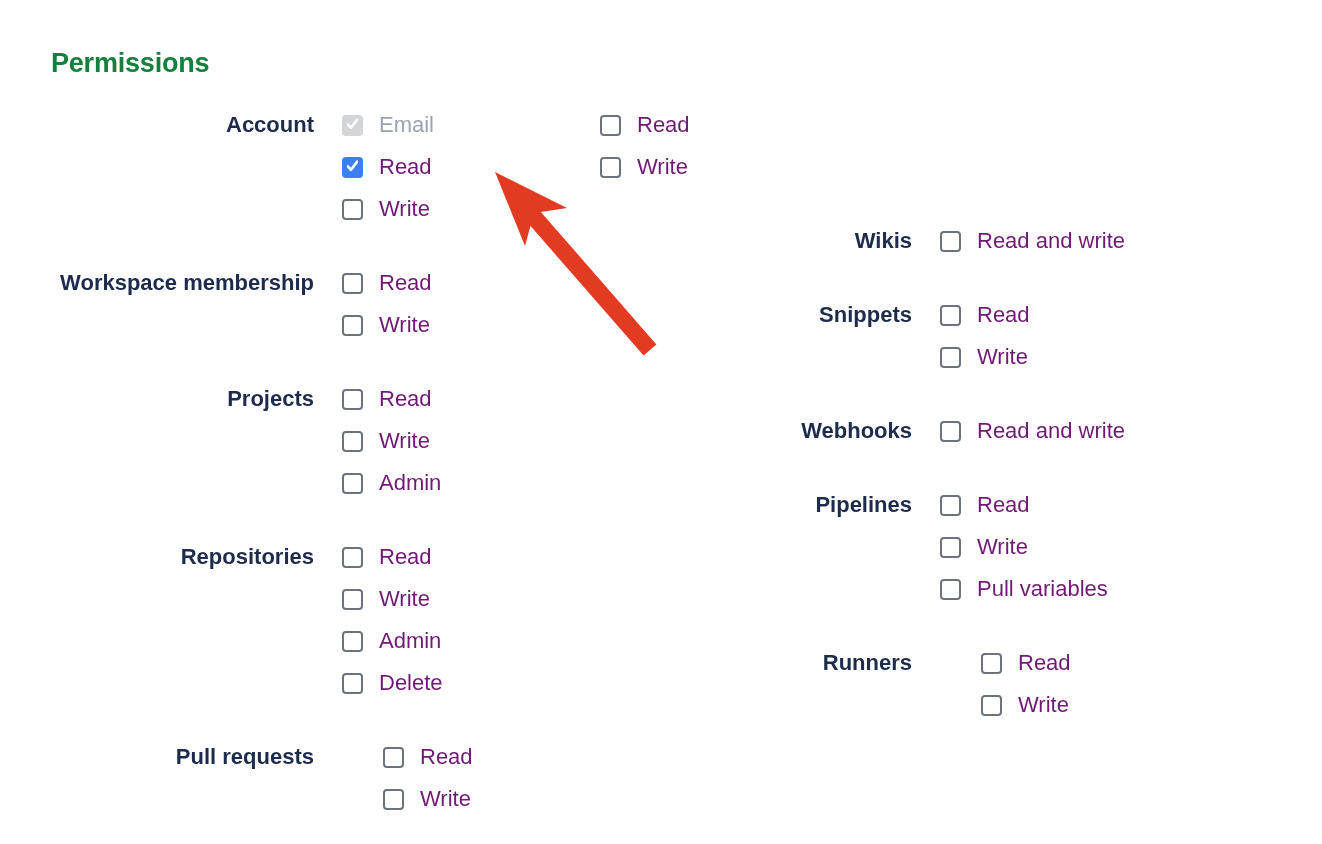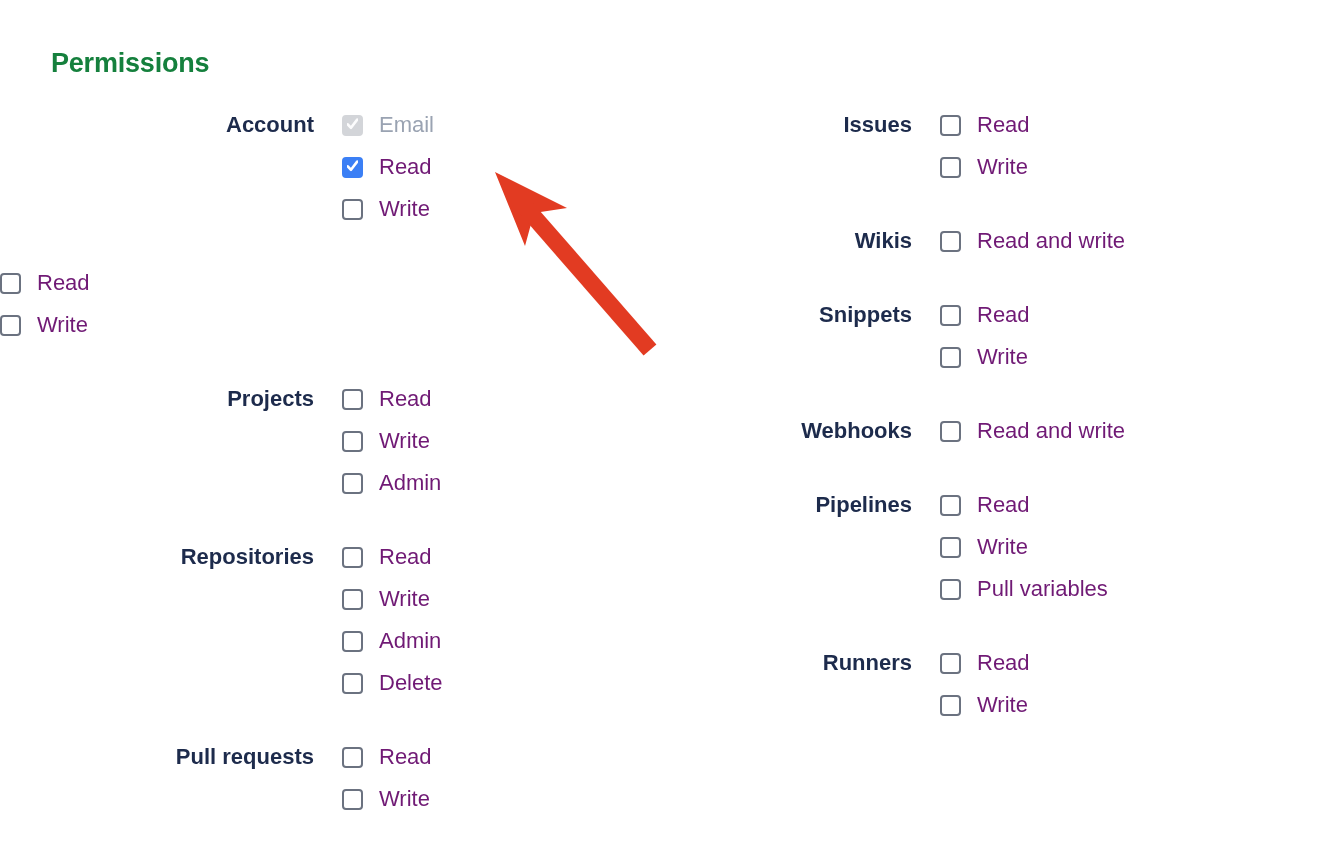--- a/index.html
+++ b/index.html
@@ -35,21 +35,21 @@
   }
   .column-left  { left: 0px;   width: 560px; }
   .column-right { left: 600px; width: 620px; }
 
   .perm-group {
     display: flex;
     flex-direction: row;
     align-items: flex-start;
     margin-bottom: 32px;
   }
-  .perm-group:last-child { margin-bottom: 0; }
+  .perm-group:last-child { margin-bottom: 0; gap: 41px; }
 
   
   .group-label {
     font-size: 22px;
     font-weight: bold;
     color: #1d2b4c;
     text-align: right;
     line-height: 42px;
     padding-right: 28px;
     flex: 0 0 auto;
@@ -153,20 +153,21 @@
           </span>
           <span class="option-label">Read</span>
         </div>
         <div class="option-row">
           <span class="cbox" role="checkbox" aria-checked="false"></span>
           <span class="option-label">Write</span>
         </div>
       </div>
     </div>
     <div class="perm-group">
+      <div class="group-label">Workspace membership</div>
       <div class="options">
         <div class="option-row">
           <span class="cbox" role="checkbox" aria-checked="false"></span>
           <span class="option-label">Read</span>
         </div>
         <div class="option-row">
           <span class="cbox" role="checkbox" aria-checked="false"></span>
           <span class="option-label">Write</span>
         </div>
       </div>
@@ -218,21 +219,20 @@
         </div>
         <div class="option-row">
           <span class="cbox" role="checkbox" aria-checked="false"></span>
           <span class="option-label">Write</span>
         </div>
       </div>
     </div>
   </div>
 <div class="column column-right" id="column-right">
     <div class="perm-group">
-      <div class="group-label">Issues</div>
       <div class="options">
         <div class="option-row">
           <span class="cbox" role="checkbox" aria-checked="false"></span>
           <span class="option-label">Read</span>
         </div>
         <div class="option-row">
           <span class="cbox" role="checkbox" aria-checked="false"></span>
           <span class="option-label">Write</span>
         </div>
       </div>

